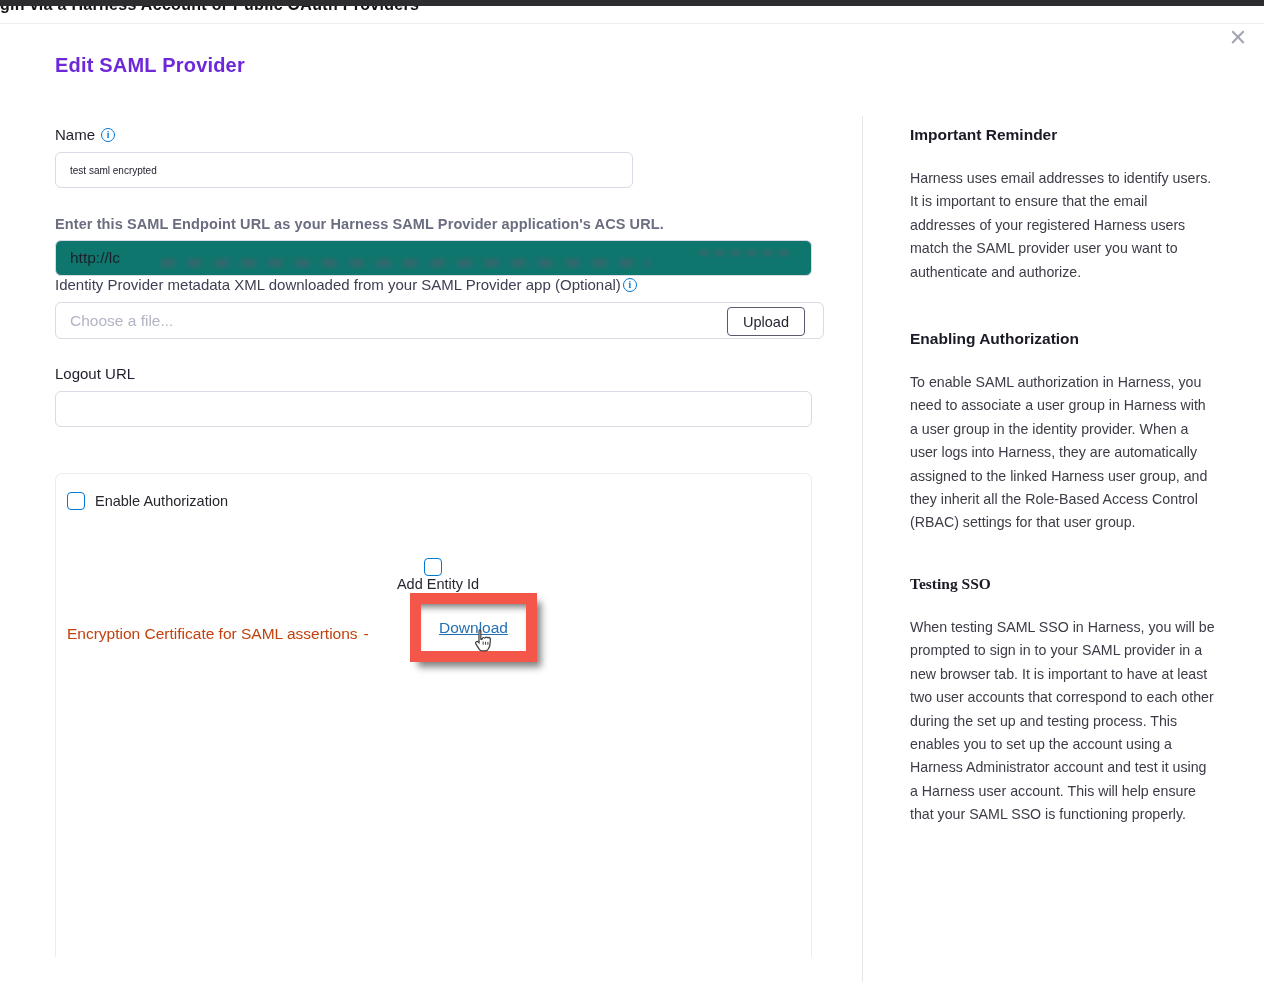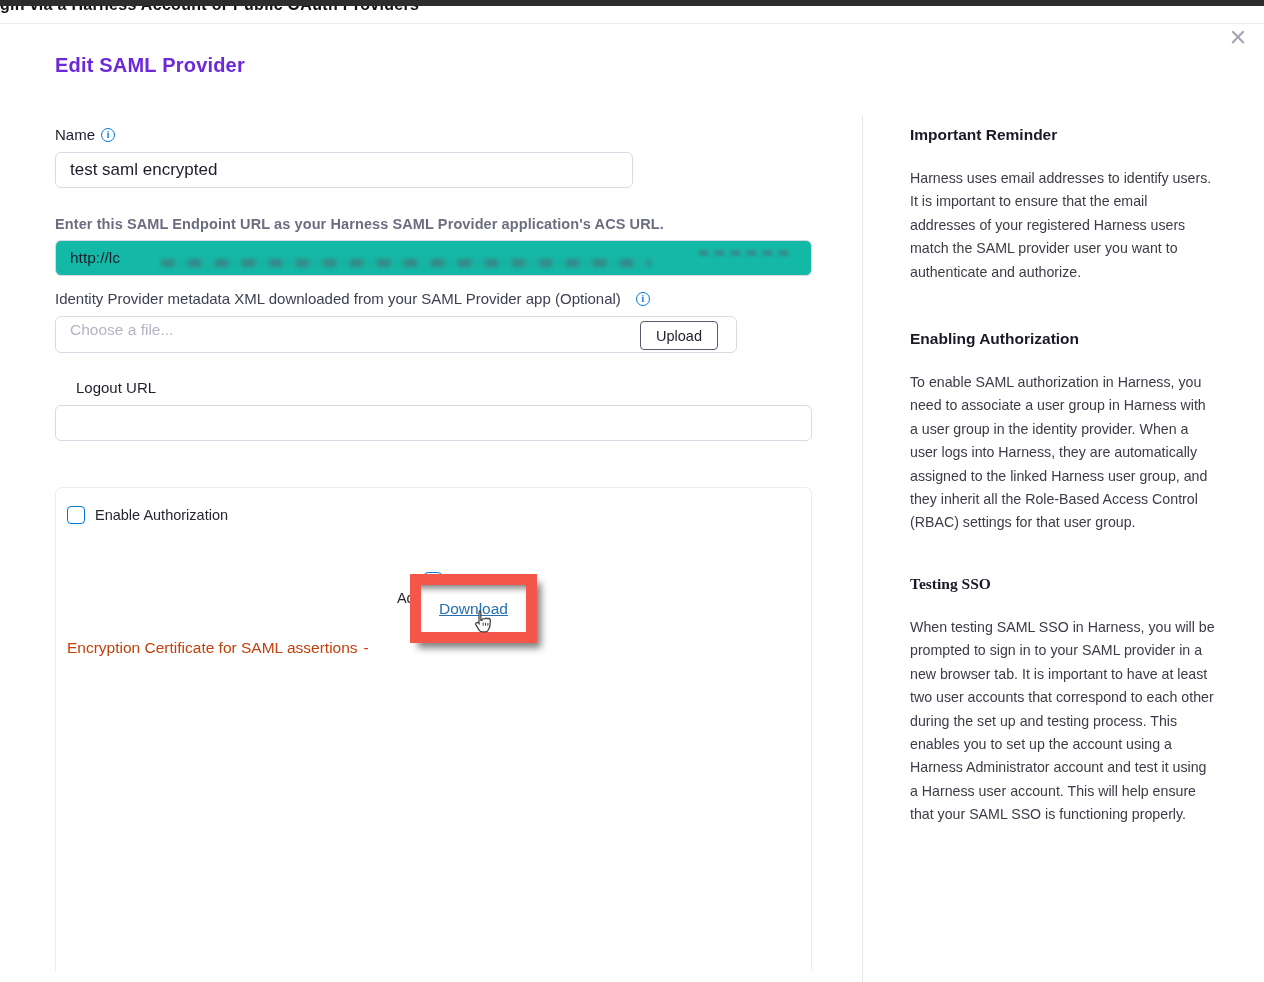--- a/index.html
+++ b/index.html
@@ -27,64 +27,64 @@
   .form-col { position:absolute; left:55px; top:126px; width:757px; }
 
   .field-label { font-size:15px; color:#1d1e2c; display:flex; align-items:center; gap:6px; }
   .info-icon { display:inline-flex; align-items:center; justify-content:center;
     width:14px; height:14px; border:1.4px solid #0278d5; border-radius:50%;
     color:#0278d5; font-size:9.5px; font-weight:700; font-family:"Liberation Serif", serif; }
 
   .text-input {
     width:100%; height:36px; margin-top:9px;
     border:1px solid #d9dae3; border-radius:6px; background:#fff;
-    padding:0 14px; font-size:17px; color:#1d1e2b;
+    padding:0 14px; font-size:10px; color:#1d1e2b;
     font-family:"Liberation Sans", sans-serif; outline:none;
   }
   .name-input { width:578px; }
 
   .acs-label { margin-top:28px; font-size:14.5px; font-weight:700; color:#6b6d80; letter-spacing:.1px; }
 
   .url-input { position:relative; display:flex; align-items:center; margin-top:8px;
-    width:757px; height:36px; border:1px solid #d9dae3; border-radius:6px; background:#14b8a6;
+    width:757px; height:36px; border:1px solid #d9dae3; border-radius:6px; background:#0f766e;
     padding:0 14px; font-size:15.5px; color:#1d1e2b; }
   .redact-a { position:absolute; left:105px; top:18px; width:490px; height:8px; border-radius:3px;
     background:repeating-linear-gradient(90deg, rgba(88,90,108,.5) 0 13px, rgba(88,90,108,.06) 13px 27px);
     filter:blur(2.2px); }
   .redact-b { position:absolute; right:20px; top:9px; width:92px; height:6px; border-radius:3px;
     background:repeating-linear-gradient(90deg, rgba(88,90,108,.45) 0 9px, rgba(88,90,108,.05) 9px 16px);
     filter:blur(1.4px); }
 
-  .meta-label { margin-top:14px; font-size:15px; color:#3e4053; display:flex; align-items:center; gap:15px; }
+  .meta-label { font-size:15px; color:#3e4053; display:flex; align-items:center; gap:2px; }
 
-  .file-input { position:relative; display:flex; align-items:flex-start; margin-top:9px;
-    width:682px; height:37px; border:1px solid #d9dae3; border-radius:6px; background:#fff; padding:4px 14px; }
+  .file-input { position:relative; display:flex; align-items:center; margin-top:9px;
+    width:769px; height:37px; border:1px solid #d9dae3; border-radius:6px; background:#fff; padding:16px 14px; }
   .file-placeholder { font-size:15.5px; color:#b2b4c4; }
   .upload-btn { position:absolute; right:18px; top:4px; height:29px; padding:0 15px;
     border:1px solid #575b6d; border-radius:4px; background:#fff;
     font-size:14.5px; color:#24252f; font-family:"Liberation Sans", sans-serif;
     display:flex; align-items:center; cursor:pointer; }
 
-  .logout-label { margin-top:26px; font-size:15px; color:#1d1e2c;margin-left:21px; }
+  .logout-label { margin-top:26px; font-size:15px; color:#1d1e2c; }
 
   
   .options-box { margin-top:46px; width:757px; height:484px;
     border:1px solid #ededf1; border-bottom:none; border-radius:7px 7px 0 0;
     padding:18px 12px 0 11px; background:#fff; }
   .checkbox-row { display:flex; align-items:center; }
   .checkbox-row + .checkbox-row { margin-top:48px;flex-direction:column; }
   .checkbox { width:18px; height:18px; border:1.6px solid #0278d5; border-radius:4px; background:#fff; flex:0 0 auto; cursor:pointer; }
   .checkbox-label { margin-left:10px; font-size:14.5px; color:#26272f; }
 
   .encryption-row { margin-top:33px; display:flex; align-items:center; font-size:15.5px; color:#c2410c; }
   .enc-sep { margin:0 6px; }
 
   
   .annotation {
-    position:absolute; left:410px; top:574px; width:127px; height:69px;
+    position:absolute; left:410px; top:593px; width:127px; height:69px;
     border:11px solid #f4574a; background:#fff;
     box-shadow: 6px 7px 7px -2px rgba(45,45,45,.6);
     display:flex; align-items:center; justify-content:flex-end; z-index:10;
   }
   .annotation-inner { position:relative; width:100%; height:100%; display:flex; align-items:center; justify-content:center;
     box-shadow: inset 0 8px 7px -5px rgba(45,45,45,.65); }
   .download-link { font-size:15.5px; color:#2470b3; text-decoration:underline; cursor:pointer; }
   .cursor-icon { position:absolute; left:46%; top:46%; width:27px; height:27px; }
 
   

